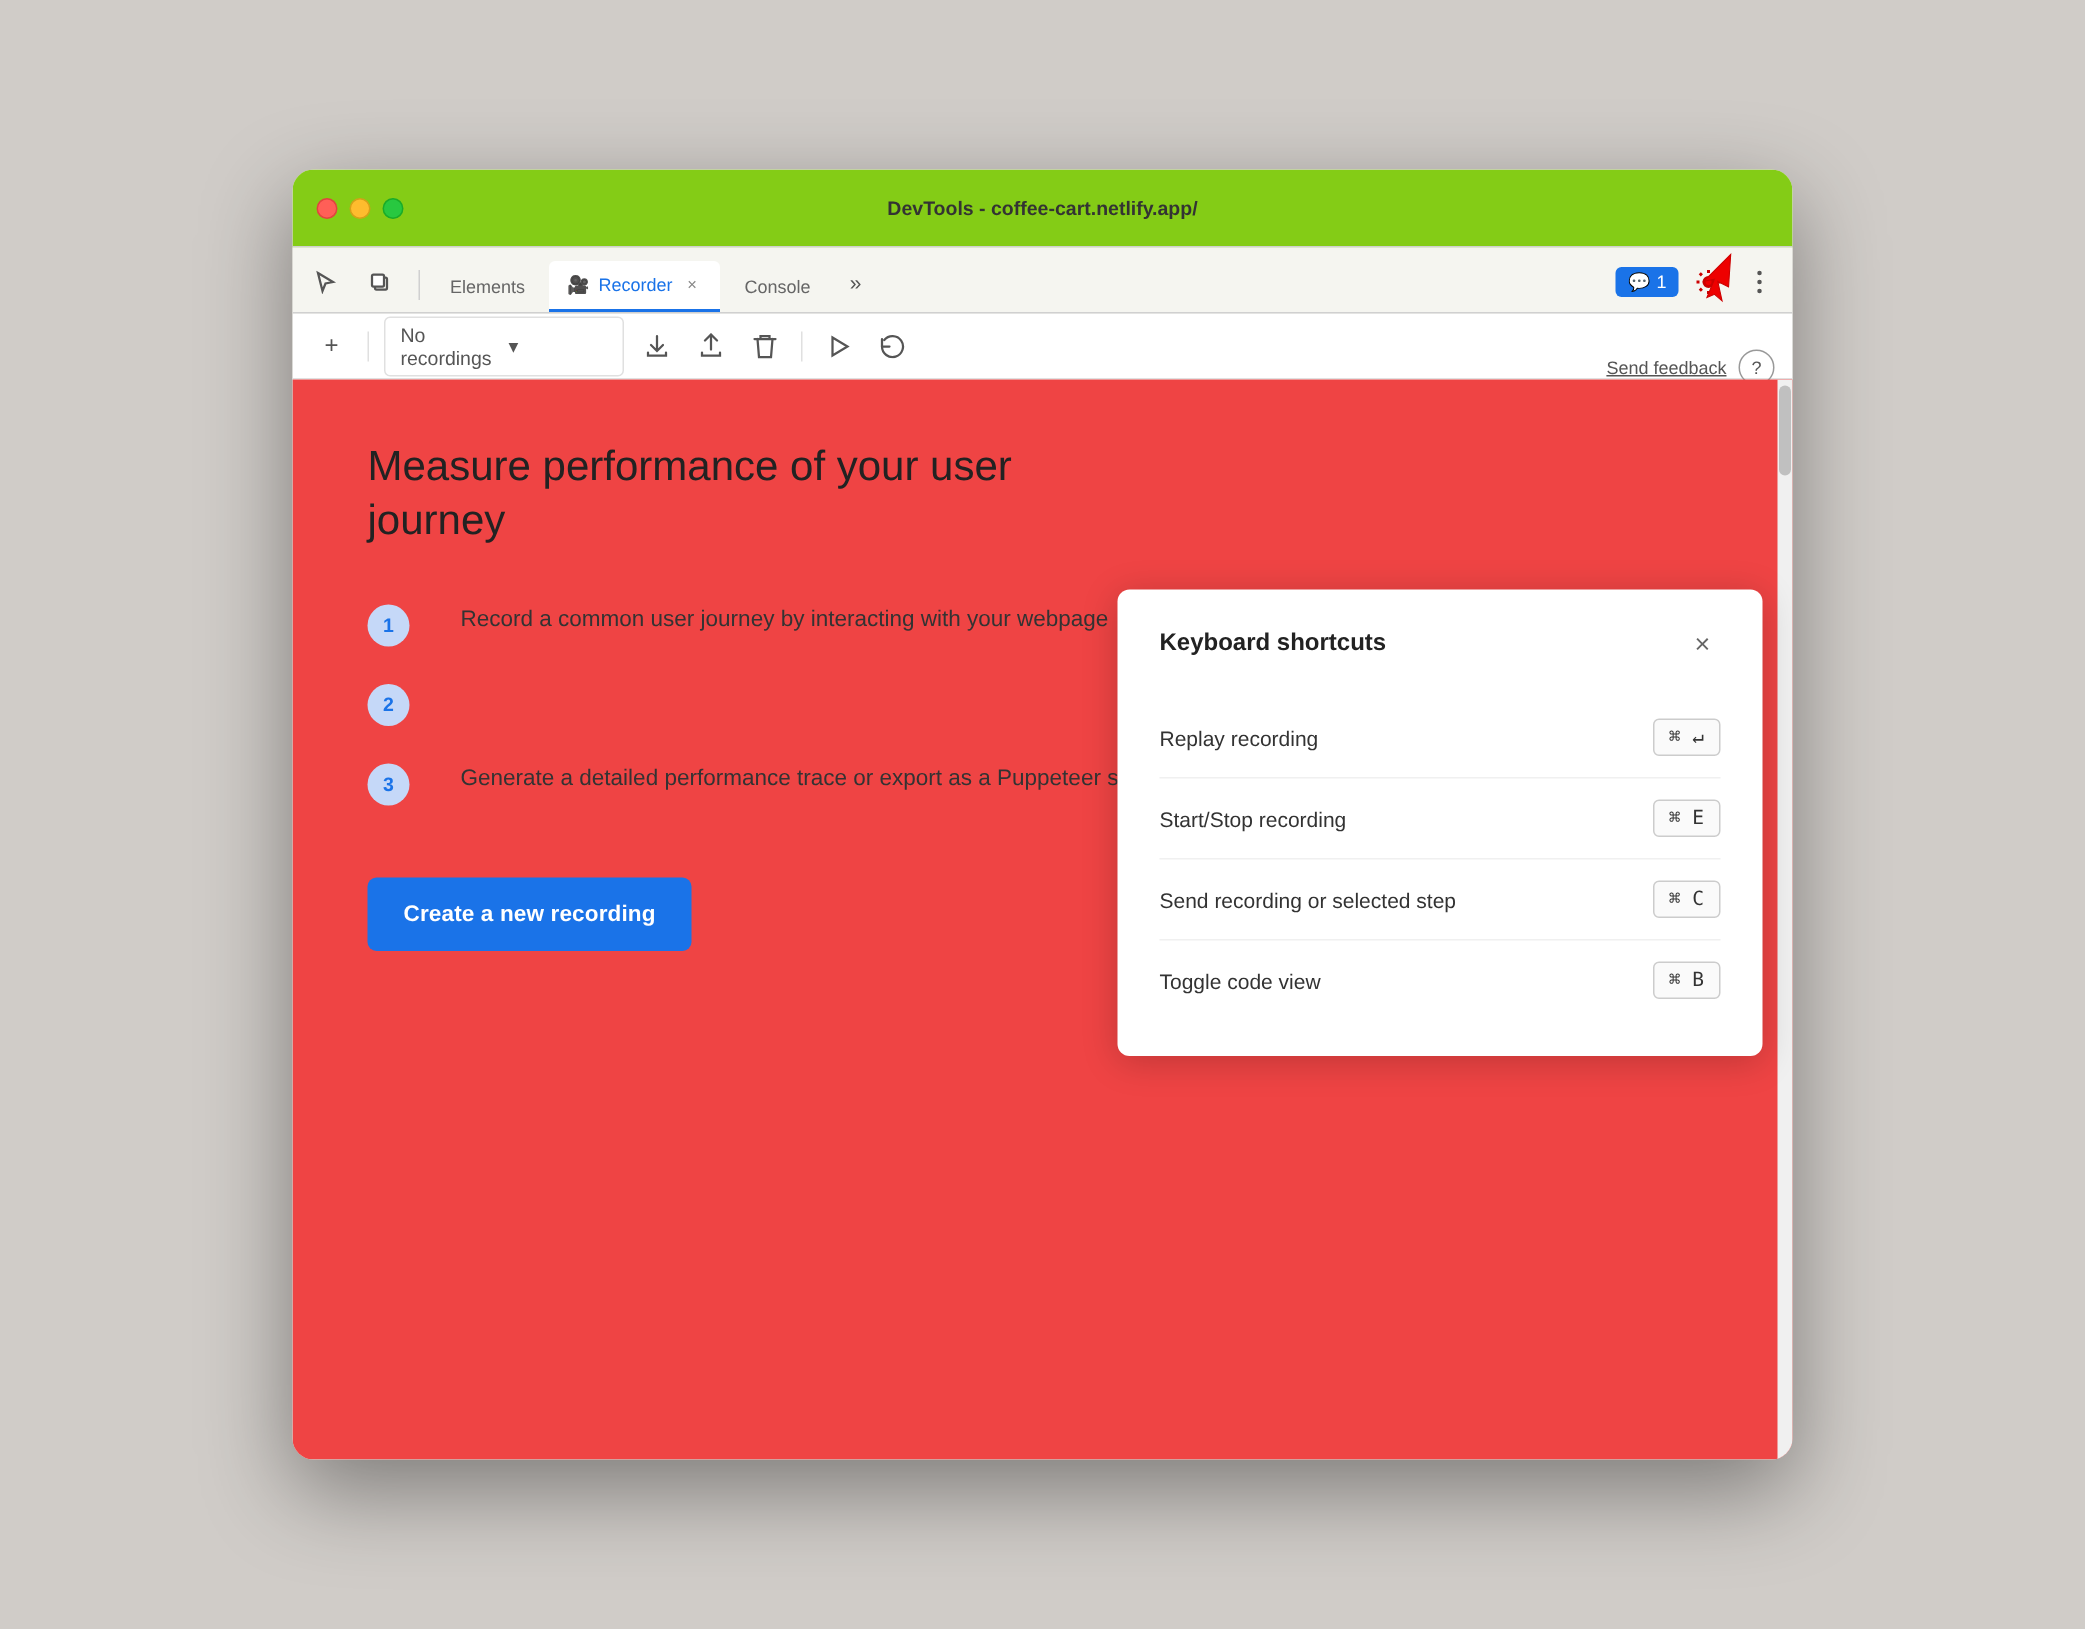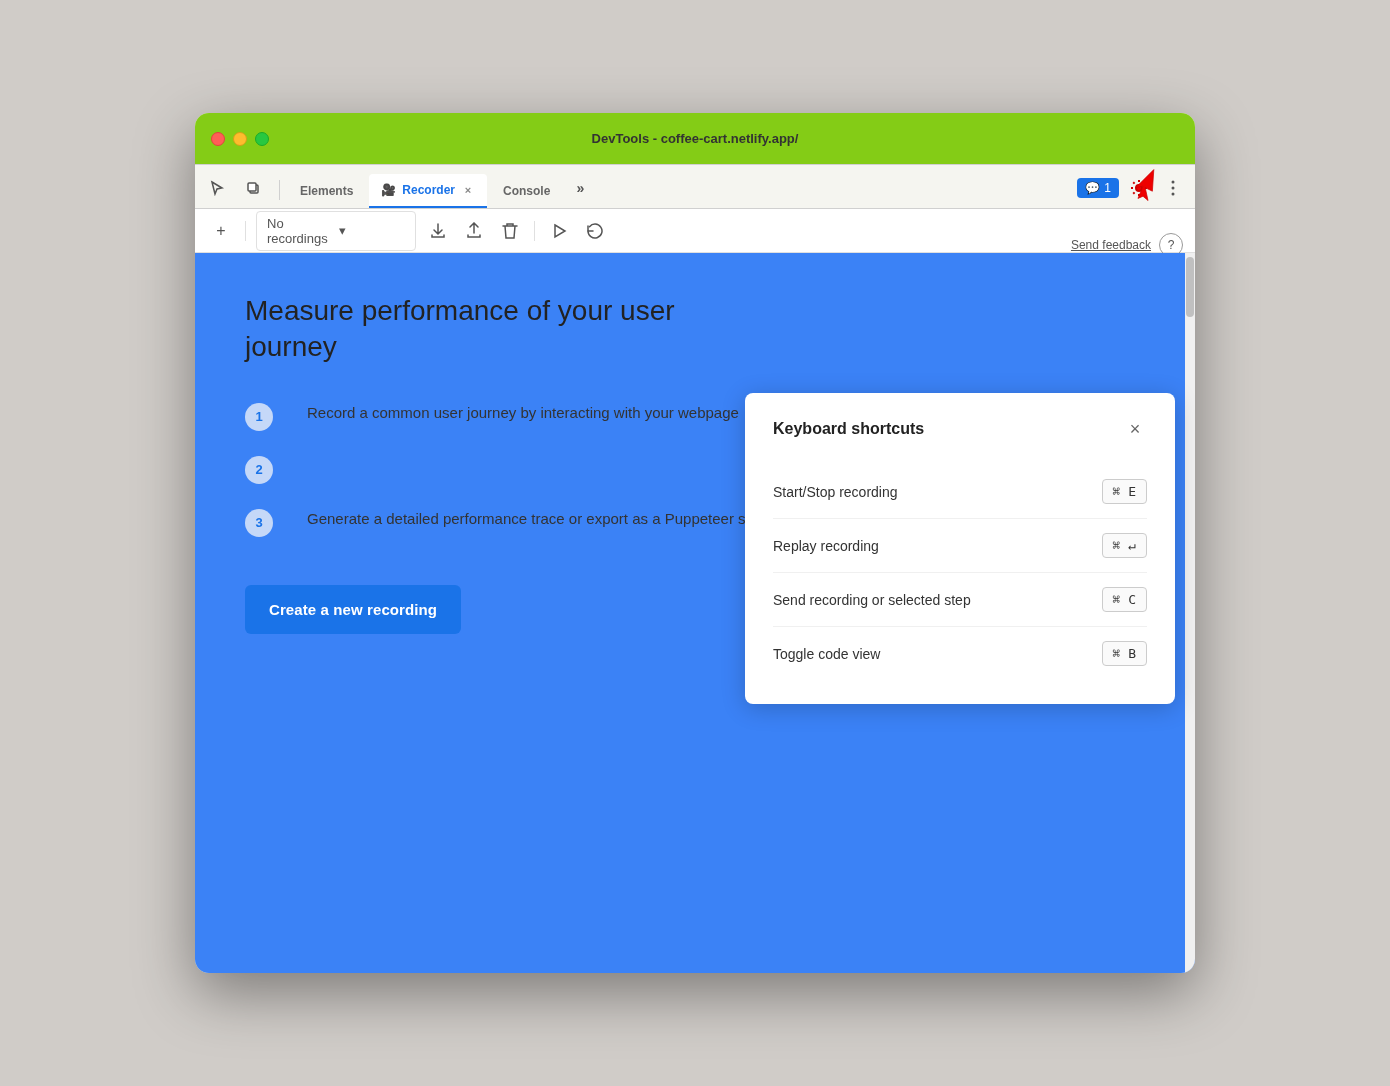--- a/index.html
+++ b/index.html
@@ -65,21 +65,20 @@
       padding: 0 8px;
       border-bottom: 1px solid #d0d0d0;
       flex-shrink: 0;
       position: relative;
     }
     .tab-bar-left {
       display: flex;
       align-items: flex-end;
       gap: 4px;
       flex: 1;
-      font-weight: bold;
     }
     .nav-icon {
       width: 28px;
       height: 28px;
       display: flex;
       align-items: center;
       justify-content: center;
       cursor: pointer;
       color: #555;
       font-size: 14px;
@@ -221,21 +220,21 @@
       align-items: center;
       justify-content: center;
       font-size: 12px;
       color: #555;
       cursor: pointer;
     }
 
     
     .main-content {
       flex: 1;
-      background: #3b82f6;
+      background: #ef4444;
       padding: 40px 50px;
       position: relative;
       overflow: hidden;
     }
 
     .page-heading {
       font-size: 28px;
       font-weight: 500;
       color: #222;
       margin-bottom: 36px;
@@ -493,26 +492,26 @@
 
     <button class="create-btn">Create a new recording</button>
 
     
     <div class="shortcuts-popup">
       <div class="popup-header">
         <span class="popup-title">Keyboard shortcuts</span>
         <div class="popup-close">×</div>
       </div>
       <div class="shortcut-row">
+        <span class="shortcut-label">Replay recording</span>
+        <kbd class="shortcut-key">⌘ ↵</kbd>
+      </div>
+      <div class="shortcut-row">
         <span class="shortcut-label">Start/Stop recording</span>
         <kbd class="shortcut-key">⌘ E</kbd>
-      </div>
-      <div class="shortcut-row">
-        <span class="shortcut-label">Replay recording</span>
-        <kbd class="shortcut-key">⌘ ↵</kbd>
       </div>
       <div class="shortcut-row">
         <span class="shortcut-label">Send recording or selected step</span>
         <kbd class="shortcut-key">⌘ C</kbd>
       </div>
       <div class="shortcut-row">
         <span class="shortcut-label">Toggle code view</span>
         <kbd class="shortcut-key">⌘ B</kbd>
       </div>
     </div>

